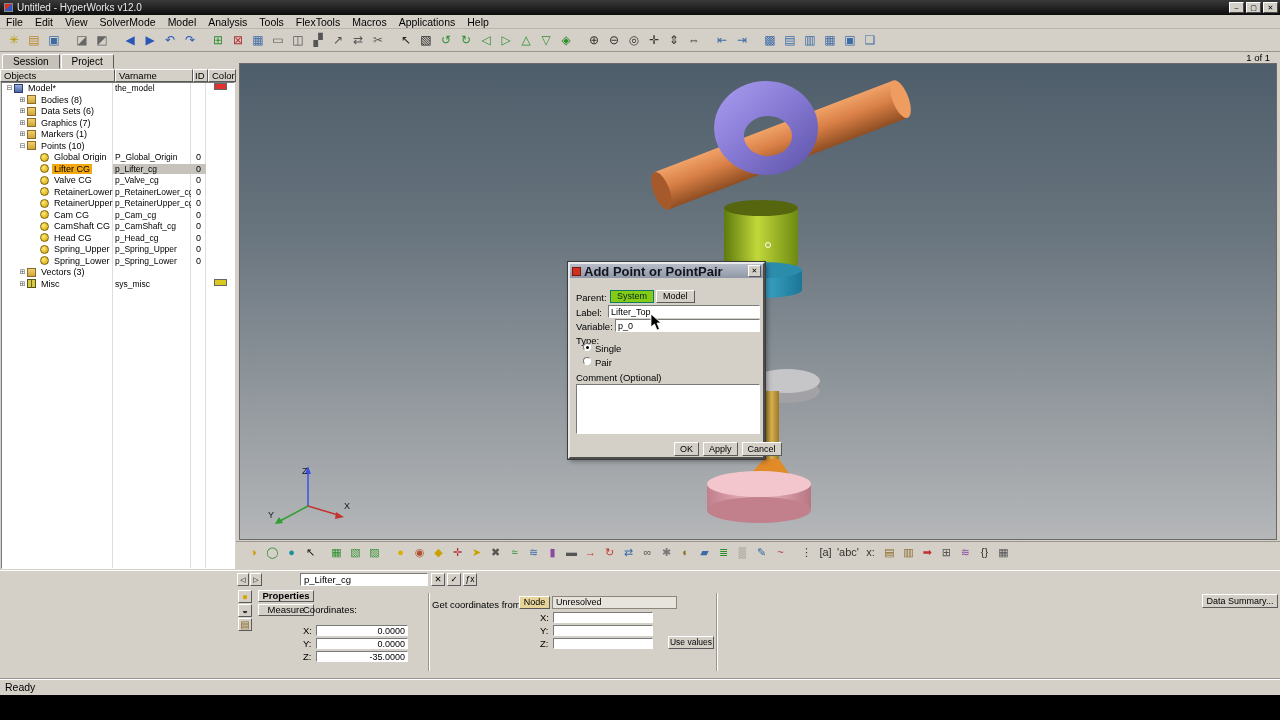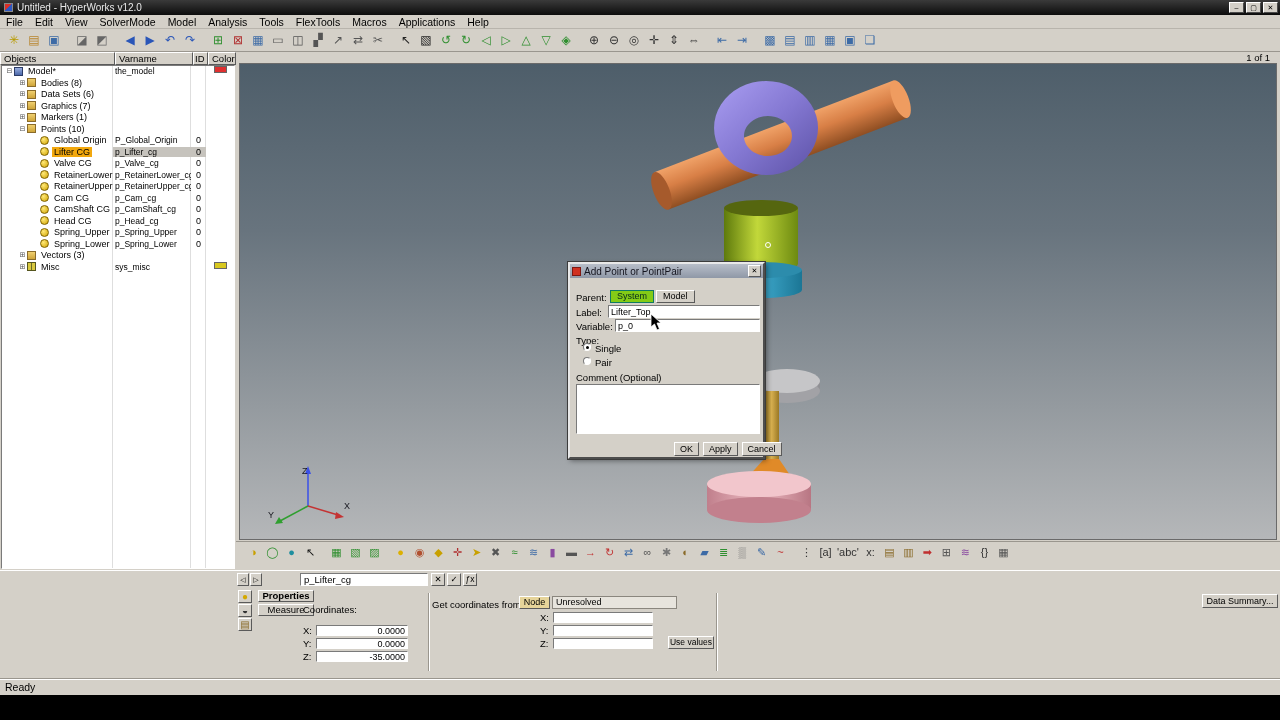--- a/index.html
+++ b/index.html
@@ -83,21 +83,21 @@
   .naxis-input{width:100px;height:11px;font-size:9px;padding:0 2px;font-family:"Liberation Sans",sans-serif}
   #use-values{position:absolute;left:236px;top:40px;width:46px;height:13px;font-size:8.5px;line-height:11px;text-align:center}
   #data-summary{position:absolute;left:1202px;top:23px;width:76px;height:14px;font-size:9px;line-height:12px;text-align:center}
   .groove{position:absolute;top:22px;height:78px;width:2px;border-left:1px solid #9a968e;border-right:1px solid #fff}
   
   #statusbar{position:absolute;left:0;top:678px;width:1280px;height:17px;background:#d4d0c8;border-top:1px solid #9a968e;box-shadow:inset 0 1px 0 #fff;font-size:10.5px;line-height:16px;padding-left:5px}
   
   #dialog{position:absolute;left:568px;top:262px;width:197px;height:197px;background:#d4d0c8;border:2px solid;border-color:#e9e9e9 #4d4d4d #4d4d4d #e9e9e9;box-shadow:0 0 0 1px #3c3c3c,2px 2px 5px rgba(0,0,0,.4);z-index:10}
   #dlg-title{height:14px;background:linear-gradient(180deg,#b8bec9,#8f98a7);display:flex;align-items:center;padding:0 2px}
   #dlg-icon{width:9px;height:9px;background:#d03020;border:1px solid #7e1812;margin-right:3px;flex:none}
-  #dlg-title-text{flex:1;font-size:10px;font-weight:normal;color:#14141e;white-space:nowrap;overflow:hidden}
+  #dlg-title-text{flex:1;font-size:13px;font-weight:bold;color:#14141e;white-space:nowrap;overflow:hidden}
   #dlg-close{width:13px;height:12px;font-size:7px;line-height:10px;text-align:center;flex:none}
   .dlg-label{position:absolute;font-size:9.5px}
   .dlg-input{position:absolute;height:13px;font-size:9px;padding:0 2px;font-family:"Liberation Sans",sans-serif}
   #parent-segs{position:absolute;left:40px;top:26px;display:flex}
   .seg{height:13px;font-size:9px;line-height:11px;text-align:center;padding:0 6px;margin-right:2px;background:#d4d0c8;border:1px solid;border-color:#fff #5a5a5a #5a5a5a #fff}
   .seg.active{background:#84cc16;border-color:#0f7a62;color:#04281f}
   #type-radios{position:absolute;left:13px;top:79px}
   .radio-row{display:flex;margin-bottom:3px}
   .radio{width:8px;height:8px;border-radius:50%;background:#fff;border:1px solid;border-color:#7a7a7a #fff #fff #7a7a7a;margin-right:4px;position:relative}
   .radio.checked::after{content:"";position:absolute;left:2px;top:2px;width:3px;height:3px;border-radius:50%;background:#000}
@@ -127,20 +127,25 @@
   <span class="menu-item">File</span><span class="menu-item">Edit</span><span class="menu-item">View</span><span class="menu-item">SolverMode</span><span class="menu-item">Model</span><span class="menu-item">Analysis</span><span class="menu-item">Tools</span><span class="menu-item">FlexTools</span><span class="menu-item">Macros</span><span class="menu-item">Applications</span><span class="menu-item">Help</span></div>
 </div>
 
 <div id="toolbar">
   <div class="repeat">
     
   <span class="tbico" title="new-session-icon" style="color: rgb(184, 155, 0);">✳</span><span class="tbico" title="open-session-icon" style="color: rgb(184, 134, 46);">▤</span><span class="tbico" title="save-session-icon" style="color: rgb(61, 107, 166);">▣</span><span class="tbico gap" title="import-model-icon" style="color: rgb(102, 102, 102);">◪</span><span class="tbico" title="export-model-icon" style="color: rgb(102, 102, 102);">◩</span><span class="tbico gap" title="back-icon" style="color: rgb(42, 86, 184);">◀</span><span class="tbico" title="forward-icon" style="color: rgb(42, 86, 184);">▶</span><span class="tbico" title="undo-icon" style="color: rgb(42, 86, 184);">↶</span><span class="tbico" title="redo-icon" style="color: rgb(42, 86, 184);">↷</span><span class="tbico gap" title="add-page-icon" style="color: rgb(47, 143, 47);">⊞</span><span class="tbico" title="delete-page-icon" style="color: rgb(176, 48, 48);">⊠</span><span class="tbico" title="page-layout-icon" style="color: rgb(61, 107, 166);">▦</span><span class="tbico" title="layout-one-window-icon" style="color: rgb(85, 85, 85);">▭</span><span class="tbico" title="layout-two-window-icon" style="color: rgb(85, 85, 85);">◫</span><span class="tbico" title="layout-four-window-icon" style="color: rgb(85, 85, 85);">▞</span><span class="tbico" title="expand-window-icon" style="color: rgb(85, 85, 85);">↗</span><span class="tbico" title="swap-pages-icon" style="color: rgb(85, 85, 85);">⇄</span><span class="tbico" title="capture-screen-icon" style="color: rgb(85, 85, 85);">✂</span><span class="tbico gap" title="select-cursor-icon" style="color: rgb(34, 34, 34);">↖</span><span class="tbico" title="area-select-icon" style="color: rgb(34, 34, 34);">▧</span><span class="tbico" title="spin-left-icon" style="color: rgb(47, 143, 47);">↺</span><span class="tbico" title="spin-right-icon" style="color: rgb(47, 143, 47);">↻</span><span class="tbico" title="view-left-icon" style="color: rgb(47, 143, 47);">◁</span><span class="tbico" title="view-right-icon" style="color: rgb(47, 143, 47);">▷</span><span class="tbico" title="view-top-icon" style="color: rgb(47, 143, 47);">△</span><span class="tbico" title="view-bottom-icon" style="color: rgb(47, 143, 47);">▽</span><span class="tbico" title="view-iso-icon" style="color: rgb(47, 143, 47);">◈</span><span class="tbico gap" title="zoom-in-icon" style="color: rgb(51, 51, 51);">⊕</span><span class="tbico" title="zoom-out-icon" style="color: rgb(51, 51, 51);">⊖</span><span class="tbico" title="zoom-window-icon" style="color: rgb(51, 51, 51);">◎</span><span class="tbico" title="pan-view-icon" style="color: rgb(51, 51, 51);">✛</span><span class="tbico" title="fit-model-icon" style="color: rgb(51, 51, 51);">⇕</span><span class="tbico" title="center-view-icon" style="color: rgb(51, 51, 51);">⇔</span><span class="tbico gap" title="prev-window-icon" style="color: rgb(61, 107, 166);">⇤</span><span class="tbico" title="next-window-icon" style="color: rgb(61, 107, 166);">⇥</span><span class="tbico gap" title="window-cascade-icon" style="color: rgb(61, 107, 166);">▩</span><span class="tbico" title="window-tile-horizontal-icon" style="color: rgb(61, 107, 166);">▤</span><span class="tbico" title="window-tile-vertical-icon" style="color: rgb(61, 107, 166);">▥</span><span class="tbico" title="window-grid-icon" style="color: rgb(61, 107, 166);">▦</span><span class="tbico" title="window-close-icon" style="color: rgb(61, 107, 166);">▣</span><span class="tbico" title="window-new-icon" style="color: rgb(61, 107, 166);">❏</span></div>
 </div>
 
 <div id="leftpanel">
+  <div id="lp-tabs">
+    <div class="repeat">
+      
+    <span class="lp-tab">Session</span><span class="lp-tab active">Project</span></div>
+  </div>
   <div id="tree-head">
     <span class="th th-obj">Objects</span>
     <span class="th th-var">Varname</span>
     <span class="th th-id">ID</span>
     <span class="th th-color">Color</span>
   </div>
   <div id="tree">
     <div class="vline" style="right:121px"></div>
     <div class="vline" style="right:43px"></div>
     <div class="vline" style="right:28px"></div>

